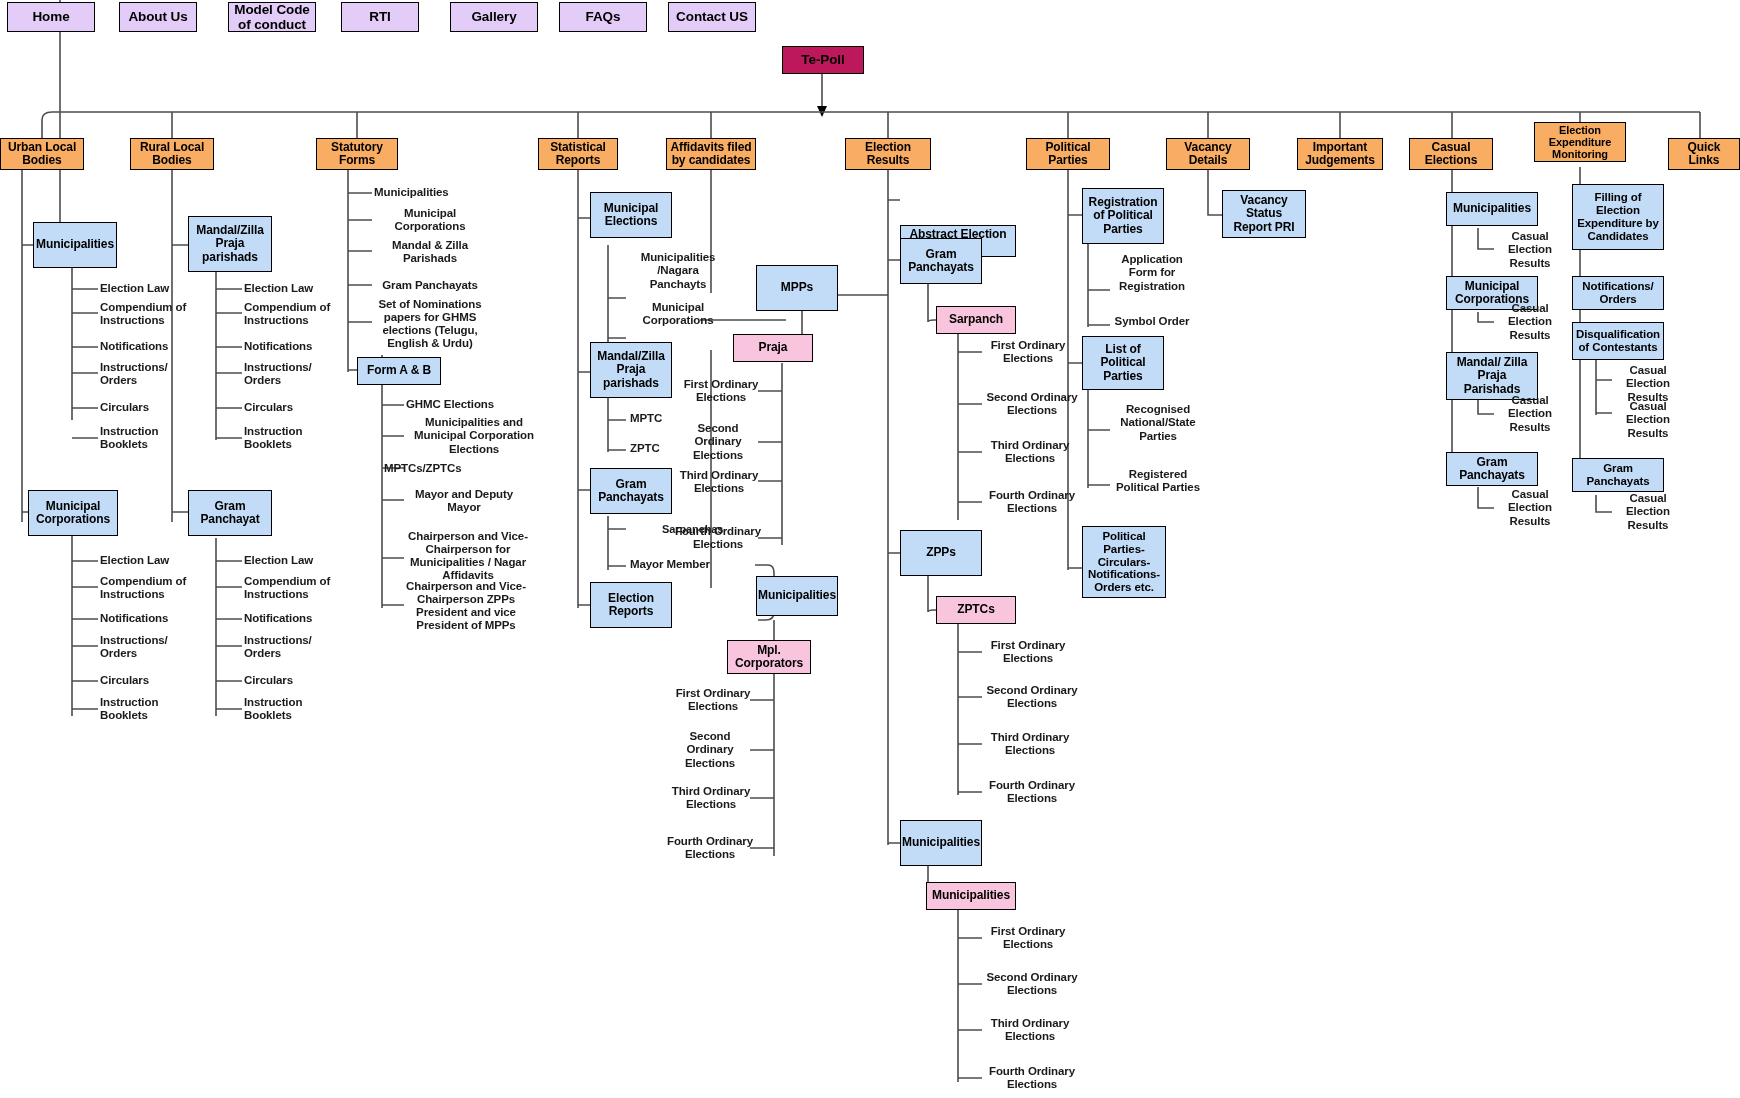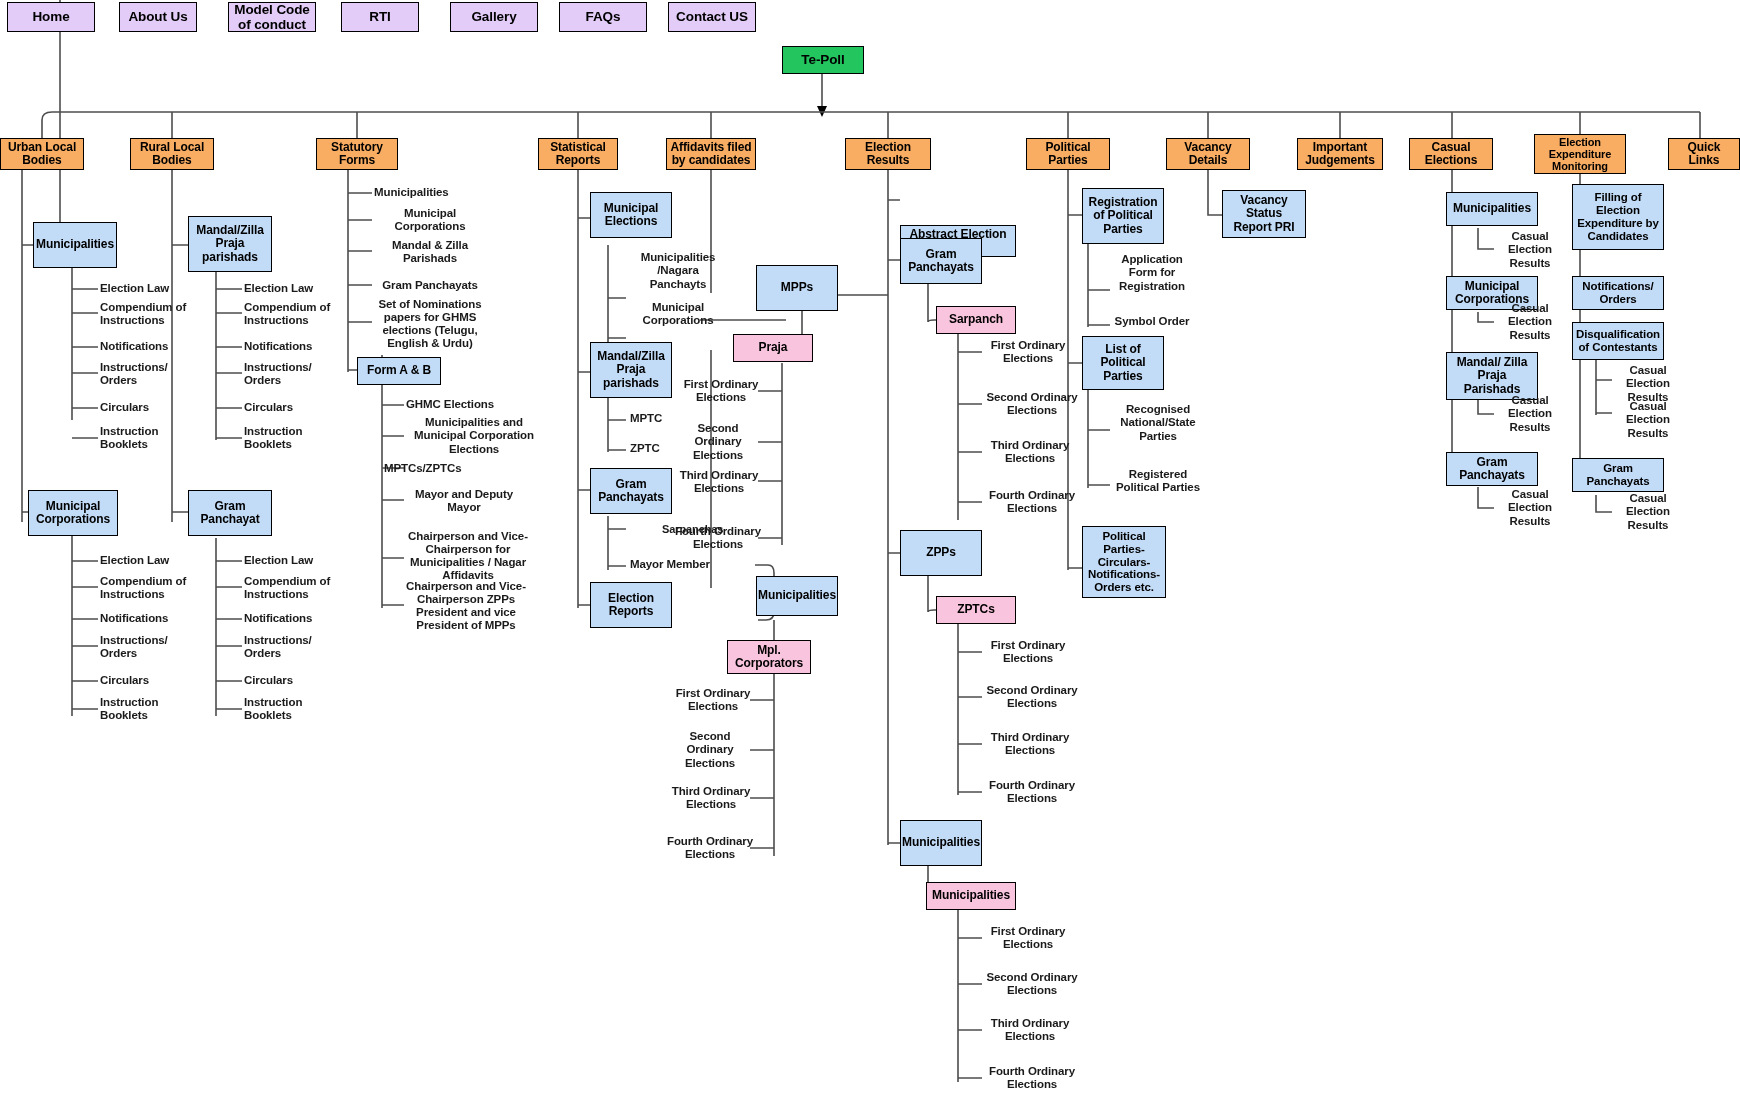--- a/index.html
+++ b/index.html
@@ -29,21 +29,21 @@
     display:flex;
     align-items:center;
     justify-content:center;
     text-align:center;
     line-height:1.12;
     font-weight:bold;
     letter-spacing:-0.1px;
     padding:1px 3px;
   }
   .n-purple{ background:#e3ccf7; }
-  .n-green { background:#22c55e; }
+  .n-green { background:#be185d; }
   .n-orange{ background:#f9ad63; }
   .n-blue  { background:#c2dcf7; }
   .n-pink  { background:#f9c4dd;justify-content:center; }
   .leaf{
     position:absolute;
     box-sizing:border-box;
     text-align:center;
     line-height:1.14;
     font-weight:bold;
     color:#1a1a1a;
@@ -225,21 +225,21 @@
   </div>
   <div class="node n-orange" style="left:1166px;top:138px;width:84px;height:32px;font-size:12px;">
     <span>Vacancy Details</span>
   </div>
   <div class="node n-orange" style="left:1297px;top:138px;width:86px;height:32px;font-size:12px;">
     <span>Important Judgements</span>
   </div>
   <div class="node n-orange" style="left:1409px;top:138px;width:84px;height:32px;font-size:12px;">
     <span>Casual Elections</span>
   </div>
-  <div class="node n-orange" style="left:1534px;top:134px;width:92px;height:40px;font-size:11px;">
+  <div class="node n-orange" style="left:1534px;top:122px;width:92px;height:40px;font-size:11px;">
     <span>Election Expenditure Monitoring</span>
   </div>
   <div class="node n-orange" style="left:1668px;top:138px;width:72px;height:32px;font-size:12px;">
     <span>Quick Links</span>
   </div>
 
   <div class="node n-blue" style="left:33px;top:222px;width:84px;height:46px;font-size:12px;">
     <span>Municipalities</span>
   </div>
   <div class="leaf lft" style="left:100px;top:280px;width:104px;height:18px;font-size:11.5px;">

